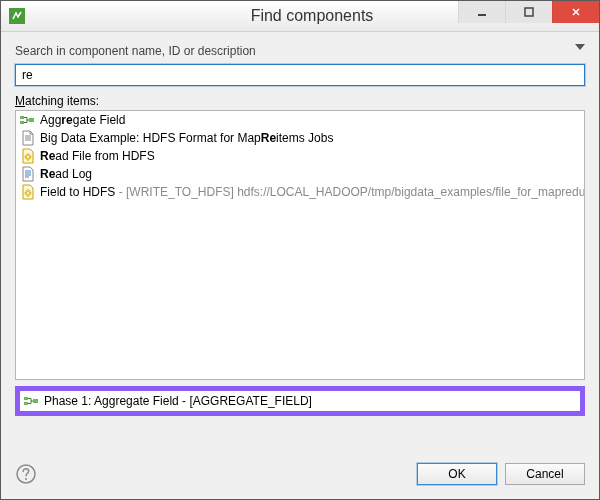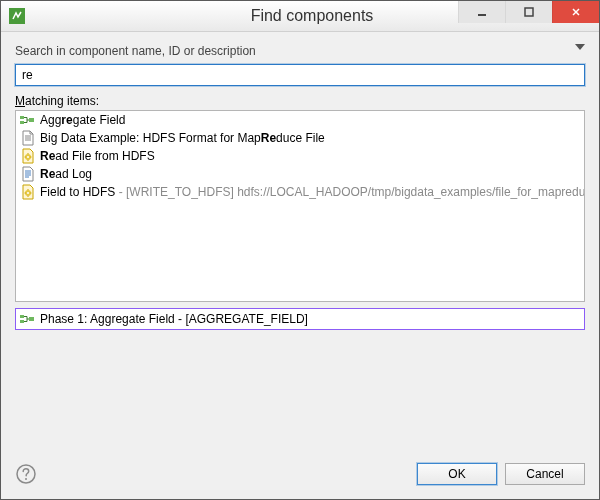--- a/index.html
+++ b/index.html
@@ -95,21 +95,21 @@
   }
   .matching-label {
     margin-top: 8px;
     color: #000000;
   }
   .matching-label .ul { text-decoration: underline; }
   .results {
     margin-top: 2px;
     border: 1px solid #b5b5b5;
     background: #fff;
-    height: 192px;
+    height: 270px;
     overflow-x: scroll;
     overflow-y: auto;
     box-sizing: border-box;
   }
   .results-inner {
     width: 780px; 
   }
   .result-item {
     display: flex;
     align-items: center;
@@ -121,21 +121,21 @@
   .result-item .ricon {
     width: 16px; height: 16px;
     margin-right: 4px;
     display:inline-flex; align-items:center; justify-content:center;
     flex:none;
   }
   .result-item .bold { font-weight: 600; }
   .result-item .detail { color: #8a8a8a; }
   .status-row {
     margin-top: 6px;
-    border: 1px solid #8b5cf6;
+    border: 5px solid #8b5cf6;
     background: #fff;
     padding: 2px 4px;
     display: flex;
     align-items: center;
   }
   .status-row .ricon {
     width:16px;height:16px;margin-right:4px;display:inline-flex;align-items:center;justify-content:center;flex:none;
   }
   .button-row {
     display: flex;
@@ -236,21 +236,21 @@
           <div class="result-item">
             <span class="ricon">
               <svg width="16" height="16" viewBox="0 0 16 16">
                 <path d="M3 1 H10 L13 4 V15 H3 Z" fill="#fff" stroke="#888" stroke-width="1"></path>
                 <path d="M10 1 V4 H13" fill="none" stroke="#888" stroke-width="1"></path>
                 <line x1="5" y1="6" x2="11" y2="6" stroke="#888"></line>
                 <line x1="5" y1="8" x2="11" y2="8" stroke="#888"></line>
                 <line x1="5" y1="10" x2="11" y2="10" stroke="#888"></line>
               </svg>
             </span>
-            <span><span>Big Data Example: HDFS Format for Map</span><span class="bold">Re</span><span>duce File</span></span>
+            <span><span>Big Data Example: HDFS Format for Map</span><span class="bold">Re</span><span>items Jobs</span></span>
           </div>
           <div class="result-item">
             <span class="ricon">
               <svg width="16" height="16" viewBox="0 0 16 16">
                 <path d="M3 1 H10 L13 4 V15 H3 Z" fill="#fff6d5" stroke="#c9a400" stroke-width="1"></path>
                 <circle cx="8" cy="9" r="3" fill="#e6c843"></circle>
                 <circle cx="8" cy="9" r="1" fill="#fff"></circle>
                 <g stroke="#c9a400" stroke-width="1">
                   <line x1="8" y1="5" x2="8" y2="6.2"></line>
                   <line x1="8" y1="11.8" x2="8" y2="13"></line>

